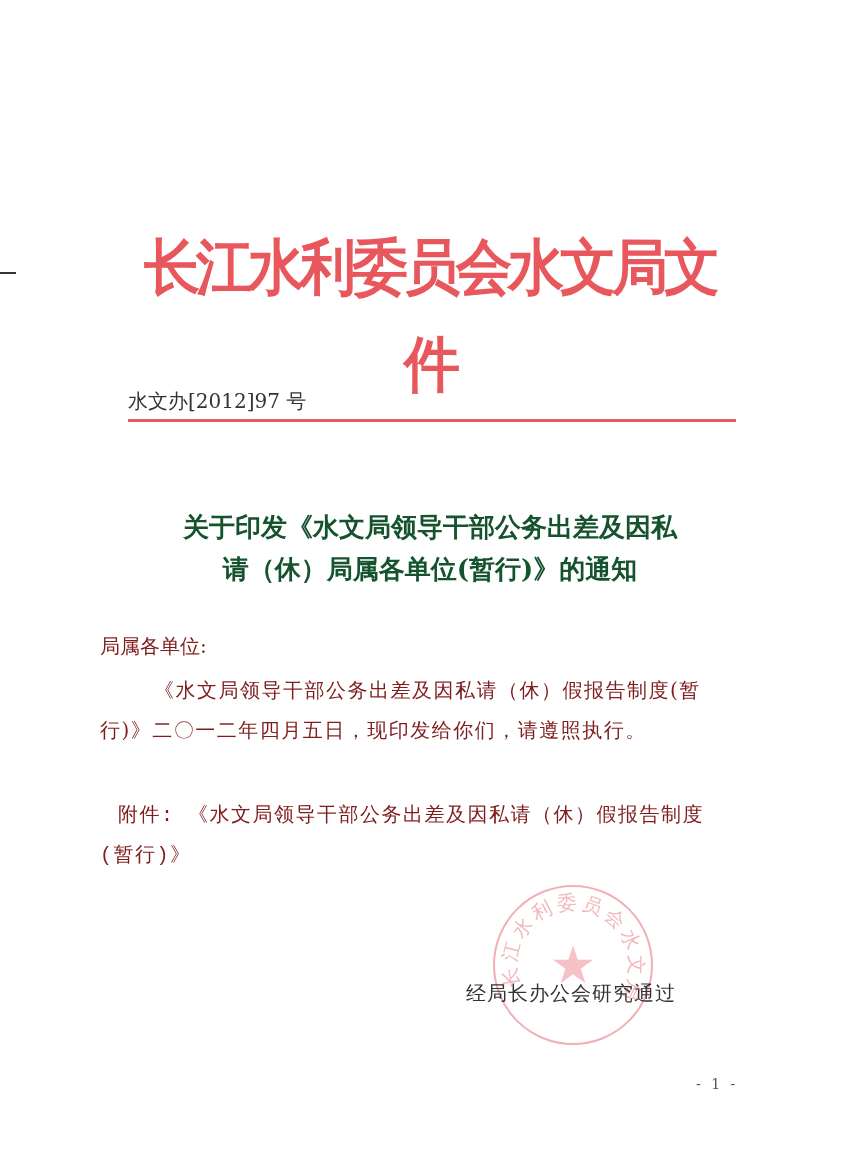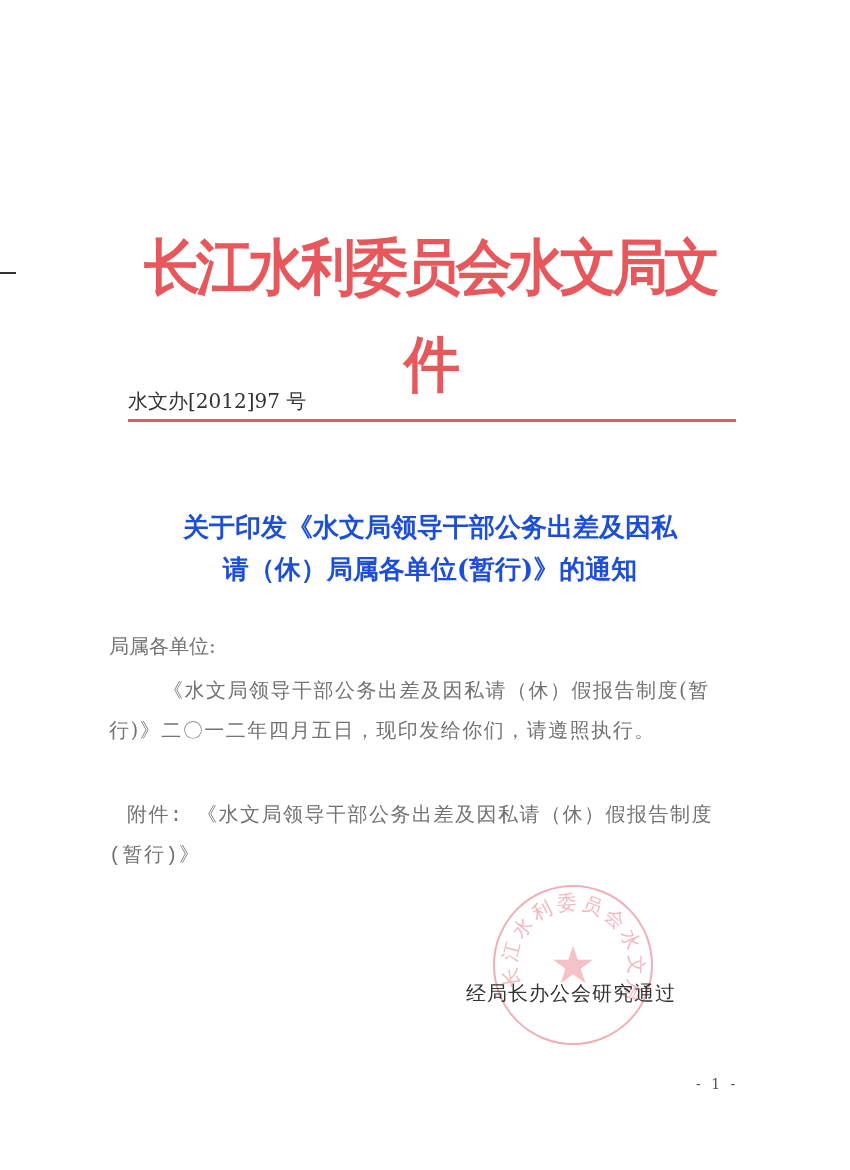--- a/index.html
+++ b/index.html
@@ -59,30 +59,30 @@
     .title {
       position: absolute;
       left: 120px;
       top: 506px;
       width: 620px;
       text-align: center;
       font-family: "DejaVu Serif", "Liberation Serif", serif;
       font-weight: bold;
       font-size: 26px;
       line-height: 42px;
-      color: #1d4ed8;
+      color: #14532d;
     }
     .title .line { display: block; }
     .body-text {
       position: absolute;
-      left: 109px;
+      left: 100px;
       width: 620px;
       font-size: 20px;
       line-height: 40px;
-      color: #737373;
+      color: #7f1d1d;
     }
     .salutation { top: 626px; }
     .para1 { top: 670px; text-indent: 54px; letter-spacing: 1.5px; }
     .attachment { top: 796px; text-indent: 18px; letter-spacing: 1.5px; font-family: Liberation Mono, monospace; }
     .seal {
       position: absolute;
       left: 493px;
       top: 885px;
       width: 160px;
       height: 160px;

